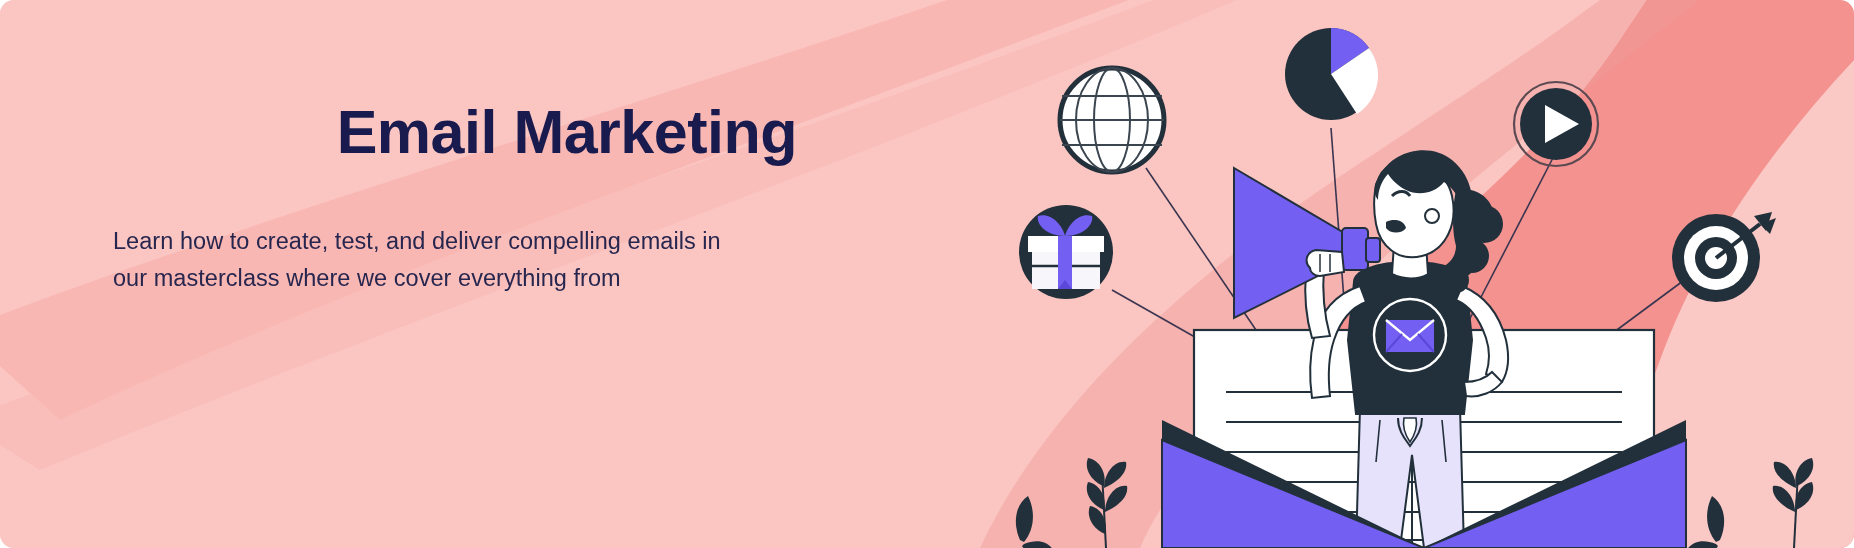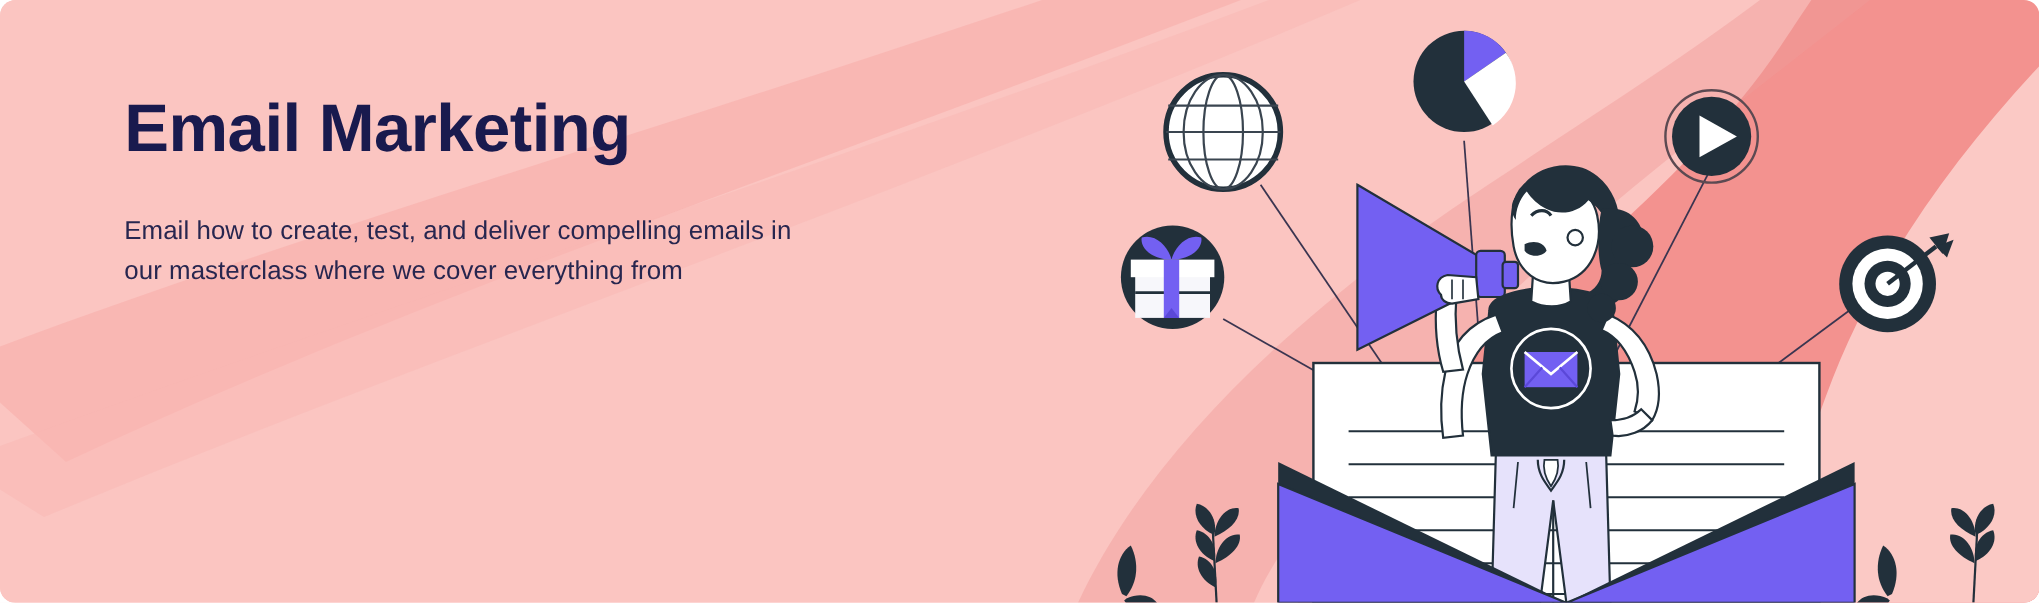--- a/index.html
+++ b/index.html
@@ -20,28 +20,29 @@
 
   
   .text-col{
     position:absolute;
     left:113px;
     top:84px;
     width:700px;
     z-index:6;
   }
   .headline{
-    margin:0;
+    margin:16px;
     color:#1A1B४B;
     color:#191A4E;
     font-size:61px;
     line-height:1.07;
     font-weight:700;
     letter-spacing:-0.5px;
     font-family:"Liberation Sans", sans-serif;
+    text-align:right;
   }
   .headline .l2{display:block;}
   .subtitle{
     margin:0;
     padding-top:42px;
     color:#27264F;
     font-size:23.5px;
     line-height:1.58;
     font-weight:400;
     max-width:640px;
@@ -81,21 +82,21 @@
         <path d="M980 548 C1040 420 1160 300 1320 190 C1430 116 1520 60 1600 0 L1700 0 C1560 110 1400 230 1290 350 C1210 436 1160 500 1140 548 Z" fill="#F09C99" opacity="0.45"></path>
       </g>
     </svg>
   </div>
 
   <div class="text-col">
     <h1 class="headline">
       <span class="l1">Email Marketing</span>
     </h1>
     <p class="subtitle">
-      <span>Email how to create, test, and deliver compelling emails in</span>
+      <span>Learn how to create, test, and deliver compelling emails in</span>
       <span>our masterclass where we cover everything from</span>
     </p>
   </div>
 
   <div class="illus">
     <svg width="860" height="548" viewBox="0 0 860 548">
 
       <g stroke="#3A3550" stroke-width="1.6" fill="none">
         <line x1="152" y1="168" x2="262" y2="330"></line>
         <line x1="118" y1="290" x2="215" y2="345"></line>

